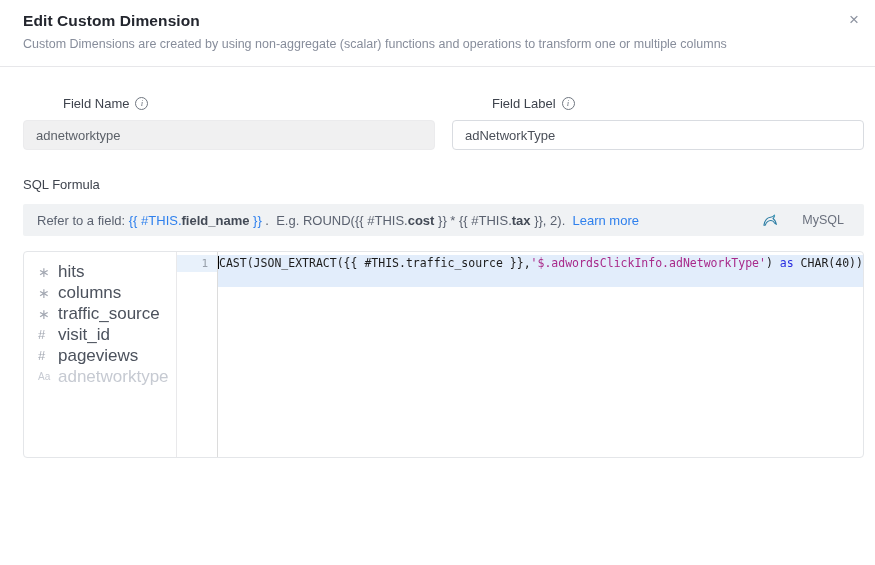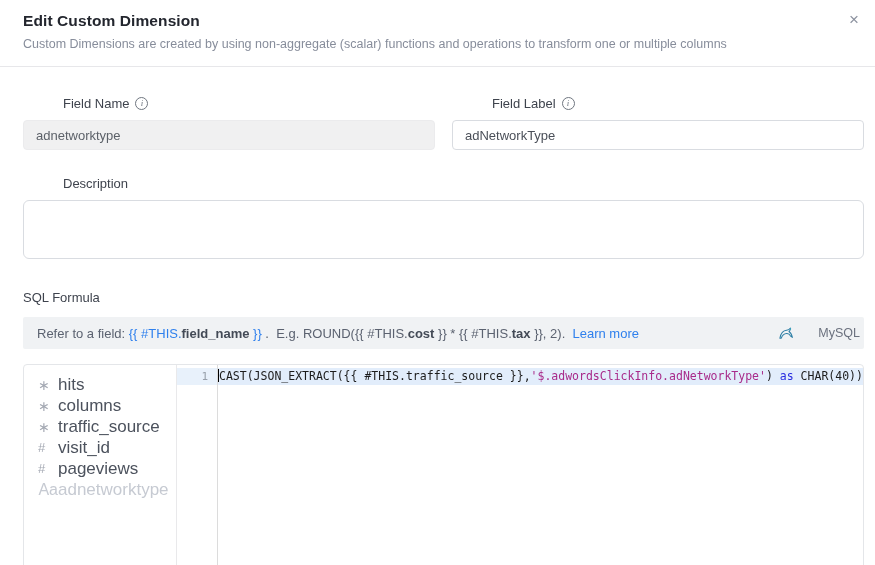--- a/index.html
+++ b/index.html
@@ -49,50 +49,50 @@
     font-family: "Liberation Sans", sans-serif; font-size: 13px; color: #4a4f58;
     padding: 8px 12px; outline: none;
   }
 
   
   .sql-block { margin-top: 27px; }
   .sql-label { font-size: 13px; color: #3e434d; margin-bottom: 12px; }
   .hint-bar {
     height: 32px; background: #f0f2f4; border-radius: 2px;
     display: flex; align-items: center; justify-content: space-between;
-    padding: 0 4px 0 14px; font-size: 13px; color: #5b6270;
+    padding: 0 20px 0 14px; font-size: 13px; color: #5b6270;
     white-space: pre;
   }
   .hint-left { display: flex; align-items: center; white-space: pre; }
   .tok-blue { color: #2f80ed; }
   .tok-blue b { font-weight: 700; margin-top: 34px; }
   .hint-left b { color: #434a56; }
   .learn-more { color: #2f80ed; cursor: pointer; text-decoration: none; }
   .engine-badge { display: flex; align-items: center; gap: 24px; color: #6b717e; font-size: 12.5px; }
 
   
   .editor-wrap {
     margin-top: 15px; height: 207px;
     border: 1px solid #e4e6e9; border-radius: 4px;
     display: flex; overflow: hidden; background: #fff;
   }
   .fields-pane { width: 153px; border-right: 1px solid #e9e9eb; padding-top: 9px; flex: none; }
   .field-item { display: flex; align-items: center; height: 21px; padding-left: 14px; cursor: pointer; }
   .fi-icon { width: 20px; color: #a3a8b2; font-size: 14px; flex: none; display: inline-block; }
   .fi-icon.num { font-size: 13px; }
-  .fi-icon.txt { font-size: 16px; letter-spacing: 0; text-align: right; }
+  .fi-icon.txt { font-size: 10px; letter-spacing: 0; }
   .fi-label { font-size: 17px; color: #4c525d; }
   .field-item.muted .fi-icon, .field-item.muted .fi-label { color: #c6cad2; }
 
   .gutter-pane { width: 41px; border-right: 1px solid #dcdcdc; padding-top: 3px; flex: none; font-family: "DejaVu Sans Mono", monospace; }
   .gutter-line { height: 17px; line-height: 17px; text-align: right; padding-right: 9px; font-size: 11px; color: #98a0ab; }
   .gutter-line.active { background: #e8f1fb; }
 
   .code-pane { flex: 1; padding-top: 3px; font-family: "DejaVu Sans Mono", monospace; overflow: hidden; cursor: text; }
-  .code-line { height: 17px; line-height: 17px; font-size: 11.5px; color: #1c1c1c; white-space: pre; }
+  .code-line { height: 32px; line-height: 17px; font-size: 11.5px; color: #1c1c1c; white-space: pre; }
   .code-line.active { background: #e2edfb; }
   .cursor { display: inline-block; width: 1px; height: 13px; background: #000; vertical-align: -2px; }
   .tok-str { color: #a82a8a; }
   .tok-kw { color: #2a2ee0; }
 </style>
 </head>
 <body>
 
 <div class="dlg-header">
   <div class="dlg-title">Edit Custom Dimension</div>
@@ -113,26 +113,20 @@
     </div>
     <div class="form-col">
       <div class="field-label-line">
         <span>Field Label</span>
         <span class="info-icon">i</span>
       </div>
       <input class="text-input" value="adNetworkType" style="">
     </div>
   </div>
 
-  <div class="desc-block">
-    <div class="field-label-line">
-      <span>Description</span>
-    </div>
-    <textarea class="desc-textarea" style=""></textarea>
-  </div>
 
   <div class="sql-block">
     <div class="sql-label">SQL Formula</div>
 
     <div class="hint-bar">
       <div class="hint-left"><span>Refer to a field: </span><span class="tok-blue"><span>{{ #THIS.</span><b>field_name</b><span> }}</span></span><span> .  E.g. ROUND({{ #THIS.</span><b>cost</b><span> }} * {{ #THIS.</span><b>tax</b><span> }}, 2).  </span><a class="learn-more">Learn more</a></div>
       <div class="engine-badge">
         <svg width="16" height="15" viewBox="0 0 16 16">
           <path d="M1.5 13 C2.5 8 5 4.8 8.6 4.6 C10.6 4.5 11.8 3.6 12.8 2.2 C13 3.8 12.4 5 11.2 5.9 C13 7 14.1 9.3 14.8 12.2 L12.9 10.8 C12 8.9 10.6 7.9 8.8 8 C5.9 8.2 3.9 9.8 3 13 Z" fill="none" stroke="#2a7ca3" stroke-width="1.1" stroke-linejoin="round"></path>
           <path d="M12.2 3.4 l1.2 -0.6" stroke="#39b3c8" stroke-width="1.1" fill="none"></path>

